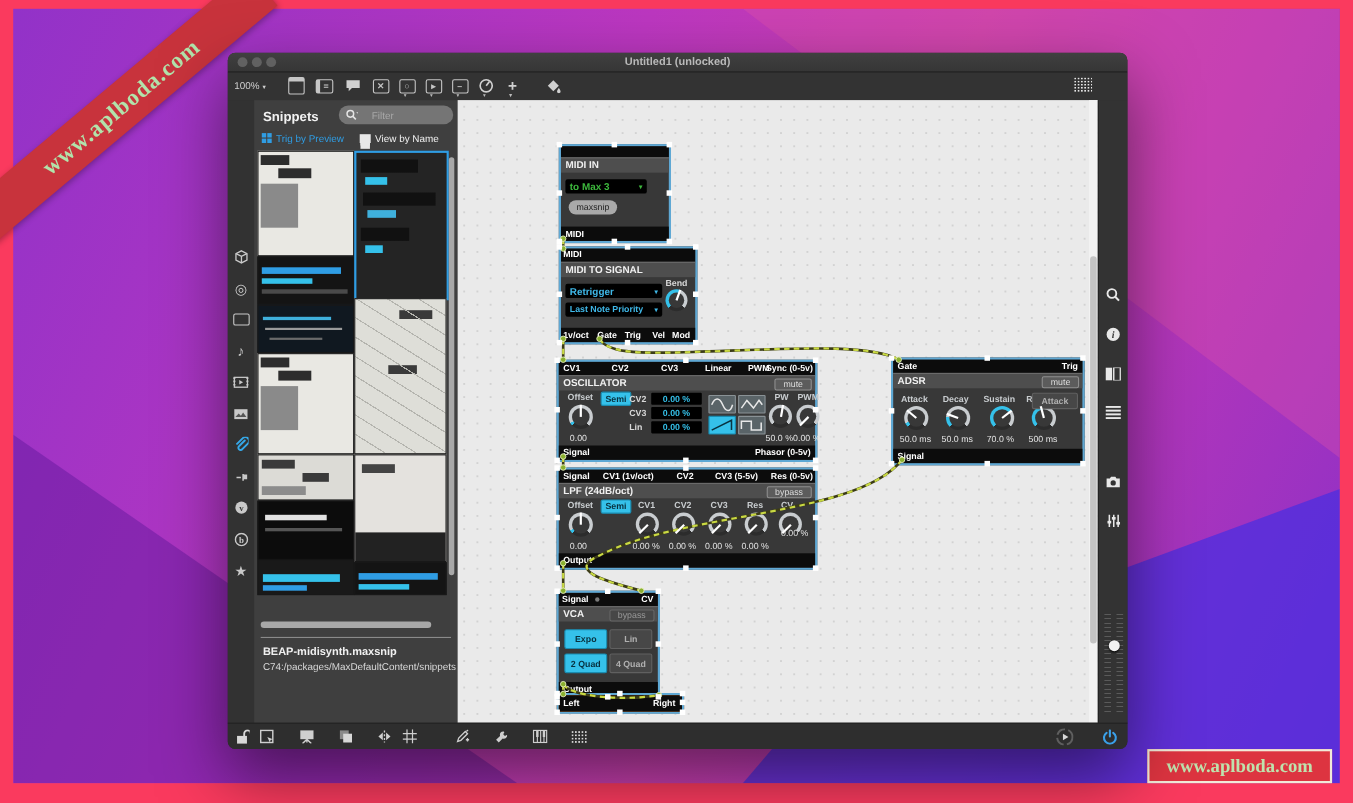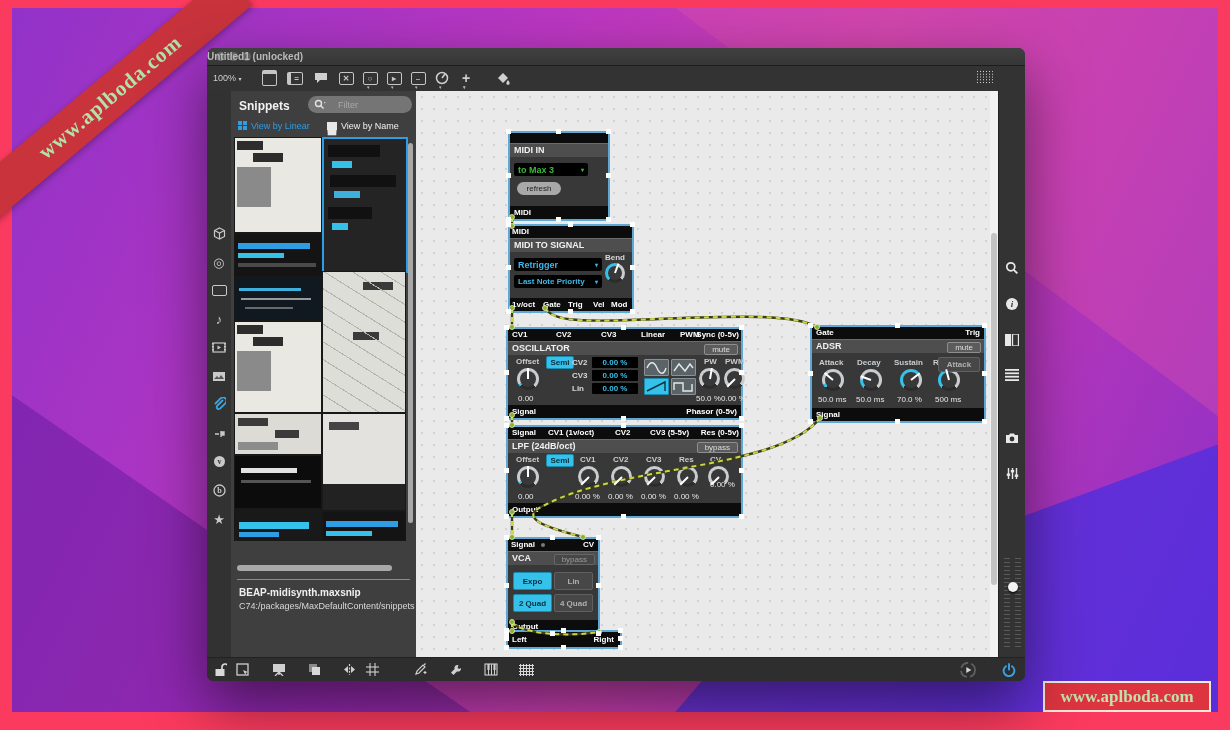--- a/index.html
+++ b/index.html
@@ -17,21 +17,21 @@
     font:bold 21px "Liberation Serif",serif;color:#b2e3ab;letter-spacing:1px;box-shadow:0 2px 6px rgba(0,0,0,.3)}
   #badge{position:absolute;left:1043px;top:681px;width:164px;height:27px;background:#dd3440;
     border:2px solid #f2ead9;display:flex;align-items:center;justify-content:center;
     font:bold 17px "Liberation Serif",serif;color:#bfe2ad}
   
   #win{position:absolute;left:207px;top:48px;width:818px;height:633px;border-radius:7px;
     background:#2e2e2e;box-shadow:0 24px 60px rgba(0,0,0,.5);overflow:hidden}
   #titlebar{position:absolute;left:0;top:0;right:0;height:17px;background:linear-gradient(#404040,#363636);
     border-bottom:1px solid #1d1d1d}
   .tl{position:absolute;top:4px;width:9px;height:9px;border-radius:50%;background:#616161}
-  #title{position:absolute;left:0;right:0;top:0;font:bold 10px/17px "Liberation Sans",sans-serif;color:#b9b9b9}
+  #title{position:absolute;left:0;right:0;top:0;text-align:center;font:bold 10px/17px "Liberation Sans",sans-serif;color:#b9b9b9}
   #topbar{position:absolute;left:0;top:18px;right:0;height:25px;background:#333}
   #zoomctl{position:absolute;left:6px;top:5px;color:#cfcfcf;font:9px/14px "Liberation Sans",sans-serif}
   .tbi{position:absolute;top:4px;width:16px;height:16px;color:#d0d0d0;display:flex;align-items:center;justify-content:center}
   .boxi{border:1.5px solid #c6c6c6;border-radius:2px;width:13px;height:11px;font:bold 8px/11px "Liberation Sans",sans-serif;text-align:center;color:#c6c6c6}
   .carety{position:absolute;bottom:-4px;left:5px;font-size:5px;color:#bbb}
   #gridbtn{position:absolute;right:32px;top:22px;width:17px;height:14px;
     background-image:radial-gradient(#e6e6e6 .9px,transparent 1px);background-size:3px 2.8px;border-radius:2px}
   
   #leftrail{position:absolute;left:0;top:43px;width:24px;bottom:23px;background:#323232}
   .lri{position:absolute;left:0;width:24px;height:22px;display:flex;align-items:center;justify-content:center;color:#c9c9c9;font-size:13px}
@@ -242,21 +242,21 @@
       <div id="sn-filter">
         <svg class="mag" width="12" height="11" viewBox="0 0 12 11">
             <circle cx="4.5" cy="4.5" r="3" fill="none" stroke="#e4e4e4" stroke-width="1.4"></circle>
             <line x1="6.8" y1="6.8" x2="9.5" y2="9.5" stroke="#e4e4e4" stroke-width="1.4"></line>
             <path d="M10 3l1.6 0-0.8 1.4z" fill="#e4e4e4"></path>
           </svg>
         <input type="text" placeholder="Filter" style="">
       </div>
       <div id="viewrow">
         <div class="vp-grid"></div>
-        <span class="vlab" style="left:20px;color:#2f9de4">View by Linear</span>
+        <span class="vlab" style="left:20px;color:#2f9de4">Trig by Preview</span>
         <div class="vn-lines"></div>
         <span class="vlab" style="left:110px;color:#f0f0f0">View by Name</span>
       </div>
 
       <div class="th v-lp" style="left:3px;top:46px;width:86px;height:94px"></div>
       <div class="th v-da" style="left:3px;top:142px;width:86px;height:42px"></div>
       <div class="th v-dw" style="left:3px;top:186px;width:86px;height:42px"></div>
       <div class="th v-lp" style="left:3px;top:230px;width:86px;height:90px"></div>
       <div class="th v-lb" style="left:3px;top:322px;width:86px;height:40px"></div>
       <div class="th v-dl" style="left:3px;top:364px;width:86px;height:52px"></div>
@@ -418,21 +418,21 @@
 
   <div class="mod sel" style="left:508px;top:131px;width:98px;height:86px;--mw:100px;--mh:88px;--mw2:50px;--mh2:44px">
     <div class="strip" style="top:0;height:10px"></div>
     <div class="mhdr" style="top:10px">
         <span class="t">MIDI IN</span>
       </div>
     <div class="dropd" style="left:4px;top:30px;width:66px;height:13px;color:#3db93d">
       <span>to Max 3</span>
         <span style="font-size:6px">▾</span>
     </div>
-    <div style="position:absolute;left:7px;top:49px;width:44px;height:13px;background:#a9a9a9;border-radius:7px;color:#222;font:8px/13px 'Liberation Sans',sans-serif;text-align:center">refresh</div>
+    <div style="position:absolute;left:7px;top:49px;width:44px;height:13px;background:#a9a9a9;border-radius:7px;color:#222;font:8px/13px 'Liberation Sans',sans-serif;text-align:center">maxsnip</div>
     <div class="strip" style="bottom:0;height:13px">
         <span style="left:4px;line-height:13px">MIDI</span>
       </div>
   </div>
 
   <div class="mod sel" style="left:508px;top:224px;width:122px;height:85px;--mw:124px;--mh:87px;--mw2:62px;--mh2:43px">
     <div class="strip" style="top:0;height:12px">
         <span style="left:2px">MIDI</span>
       </div>
     <div class="mhdr" style="top:12px">

